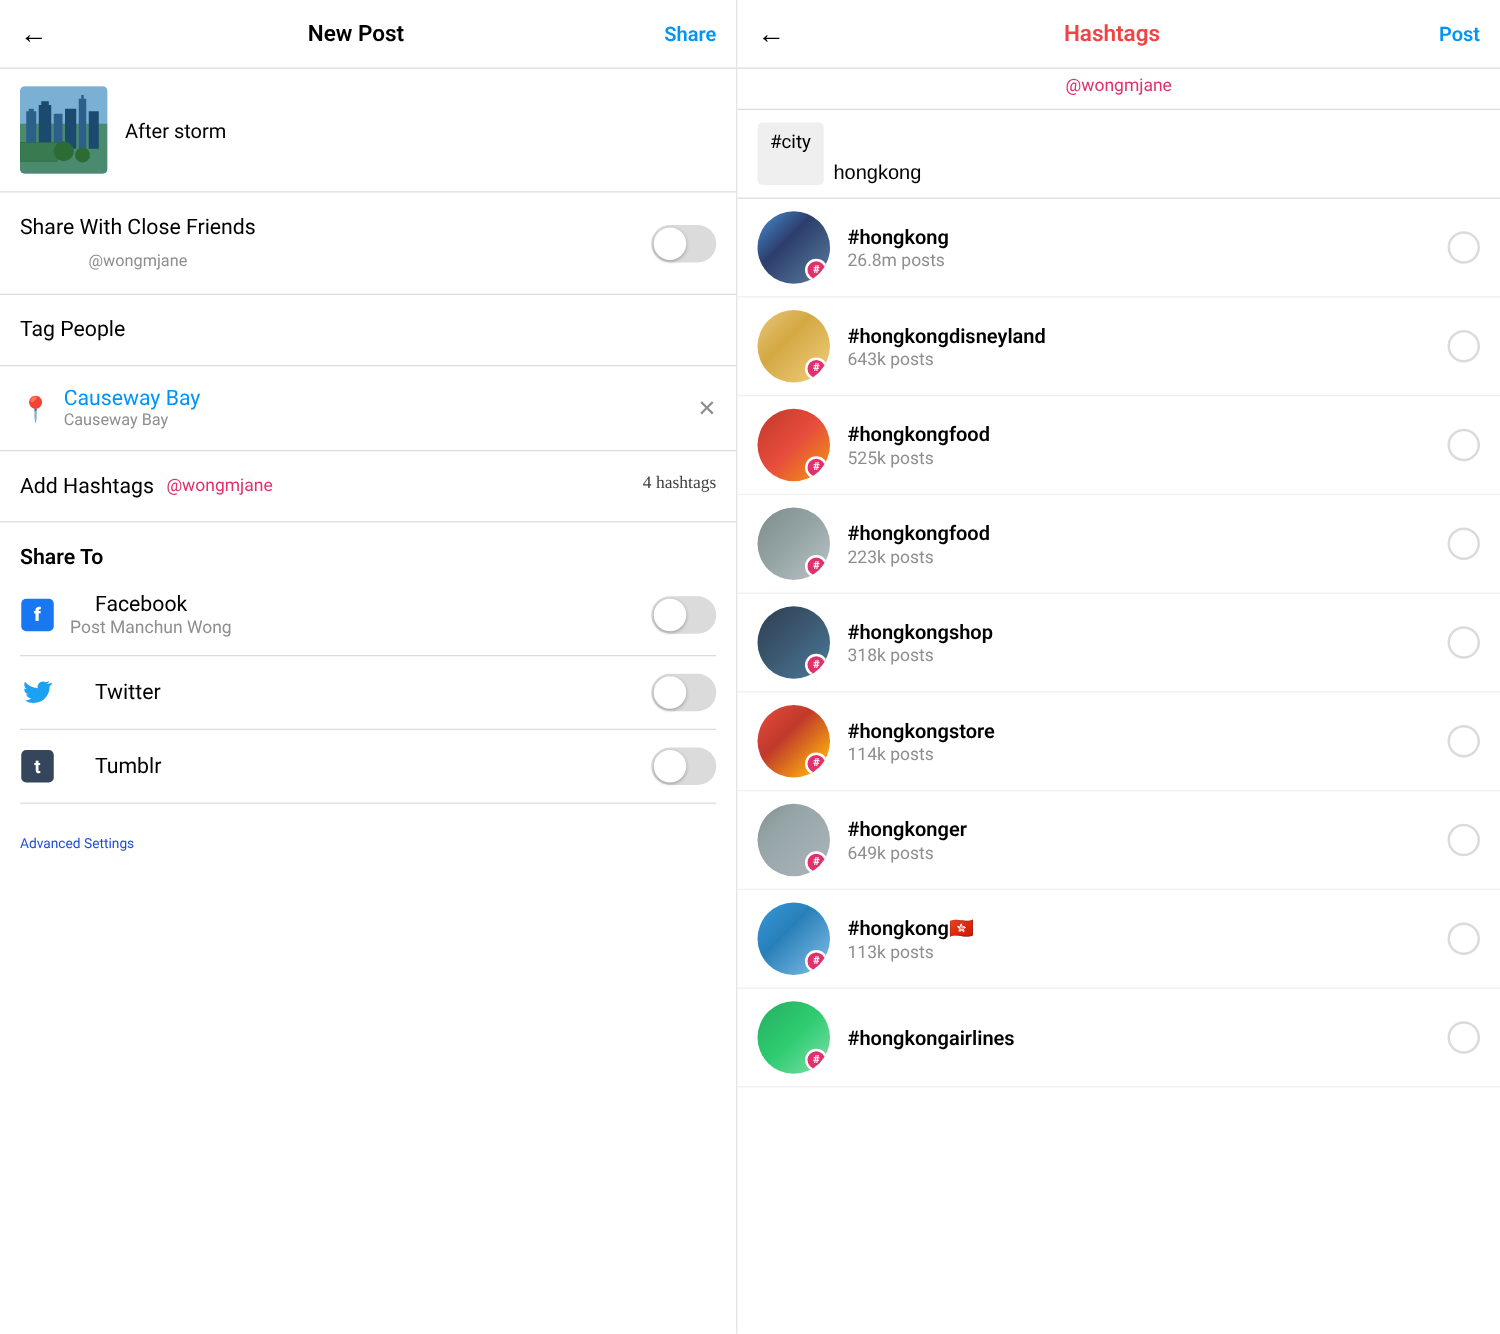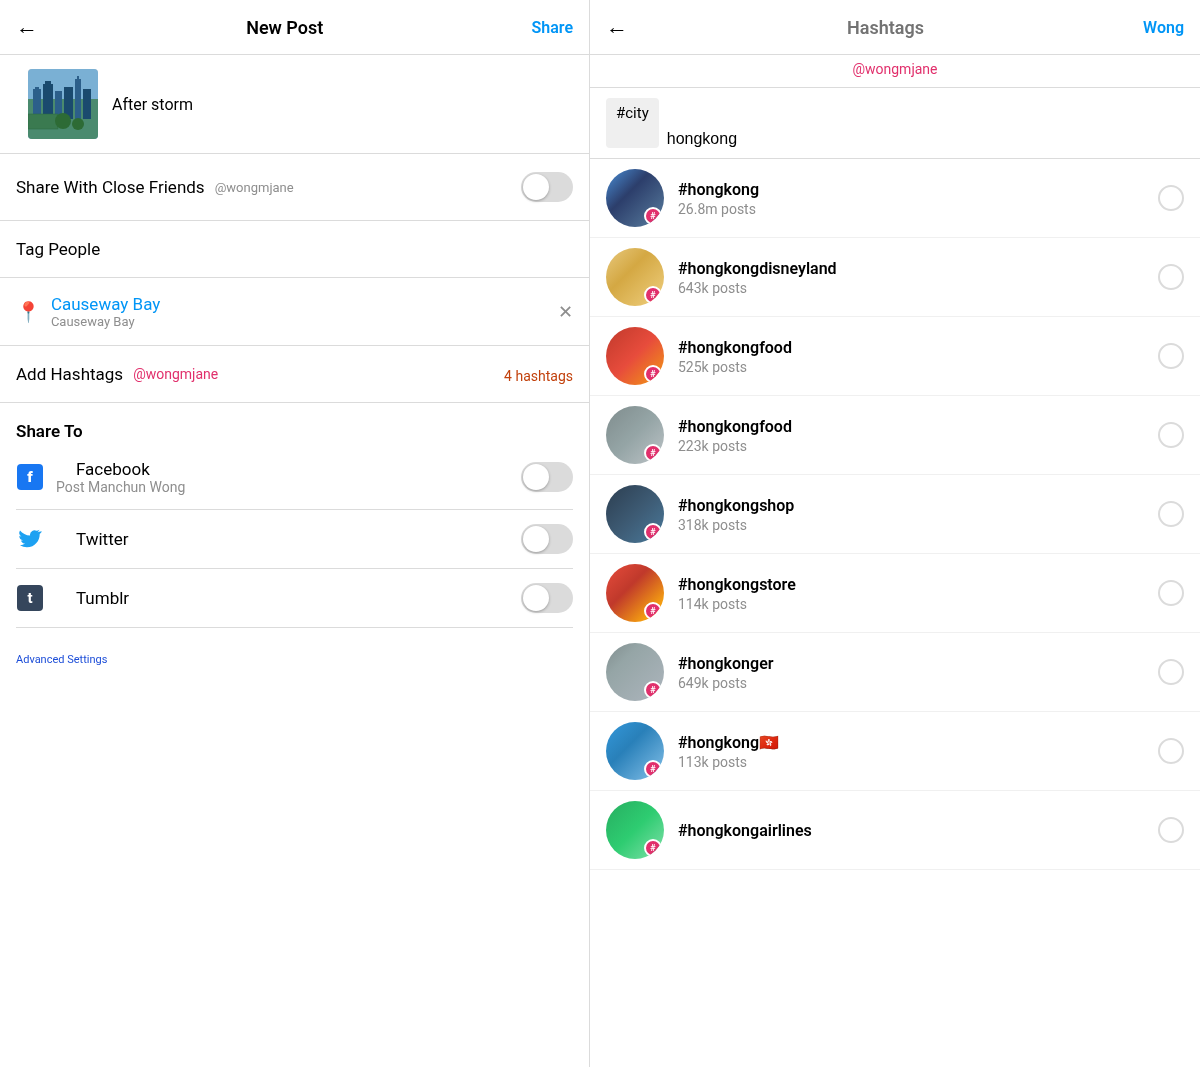--- a/index.html
+++ b/index.html
@@ -40,21 +40,21 @@
     .header-action {
       font-size: 16px;
       font-weight: 600;
       color: #0095f6;
       cursor: pointer;
     }
 
     .post-preview {
       display: flex;
       align-items: center;
-      padding: 14px 28px;
+      padding: 14px 16px;
       border-bottom: 1px solid #dbdbdb;
     }
     .post-thumbnail {
       width: 70px;
       height: 70px;
       border-radius: 4px;
       overflow: hidden;
       flex-shrink: 0;
       background: #ccc;
     }
@@ -73,20 +73,21 @@
     }
     .section-label {
       font-size: 17px;
       font-weight: 400;
       color: #000;
     }
     .section-label-group {
       display: flex;
       align-items: center;
       gap: 10px;
+      flex-direction: column;
     }
     .username-badge {
       font-size: 13px;
       color: #8e8e8e;
     }
 
     
     .toggle {
       width: 52px;
       height: 30px;
@@ -140,41 +141,42 @@
     }
     .location-close {
       font-size: 18px;
       color: #8e8e8e;
       cursor: pointer;
     }
 
     
     .hashtags-row {
       display: flex;
-      align-items: flex-end;
+      align-items: flex-start;
       justify-content: space-between;
       padding: 18px 16px;
       border-bottom: 1px solid #dbdbdb;
     }
     .hashtags-left {
       display: flex;
       align-items: center;
       gap: 10px;
     }
     .hashtags-label {
       font-size: 17px;
       color: #000;
     }
     .hashtags-user {
       font-size: 14px;
       color: #e1306c;
     }
     .hashtags-count {
       font-size: 14px;
-      color: #c2410c;
+      color: #404040;
+      font-family: Liberation Serif, serif;
     }
 
     
     .share-to-section {
       padding: 18px 16px 0 16px;
     }
     .share-to-title {
       font-size: 17px;
       font-weight: 600;
       color: #000;
@@ -229,21 +231,21 @@
     .right-header {
       display: flex;
       align-items: center;
       justify-content: space-between;
       padding: 14px 16px;
       border-bottom: 1px solid #dbdbdb;
     }
     .right-title {
       font-size: 18px;
       font-weight: 600;
-      color: #737373;
+      color: #ef4444;
     }
     .right-action {
       font-size: 16px;
       font-weight: 600;
       color: #0095f6;
       cursor: pointer;
     }
 
     .username-sub {
       text-align: center;
@@ -490,21 +492,21 @@
   <div class="advanced-settings">
     <span class="advanced-label">Advanced Settings</span>
   </div>
 </div>
 
 <div class="right-panel">
 
   <div class="right-header">
     <span class="header-back">←</span>
     <span class="right-title">Hashtags</span>
-    <span class="right-action">Wong</span>
+    <span class="right-action">Post</span>
   </div>
 
   <div class="username-sub">@wongmjane</div>
 
   <div class="search-row">
     <div class="hashtag-chip">#city</div>
     <input class="search-input-field" type="text" value="hongkong" style="">
   </div>
 
   <div class="hashtag-list">

